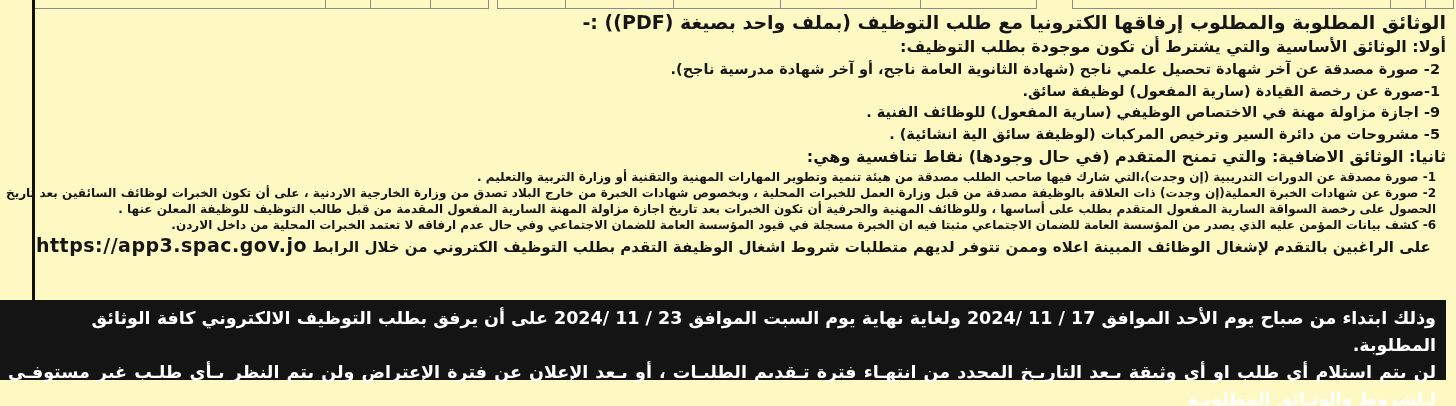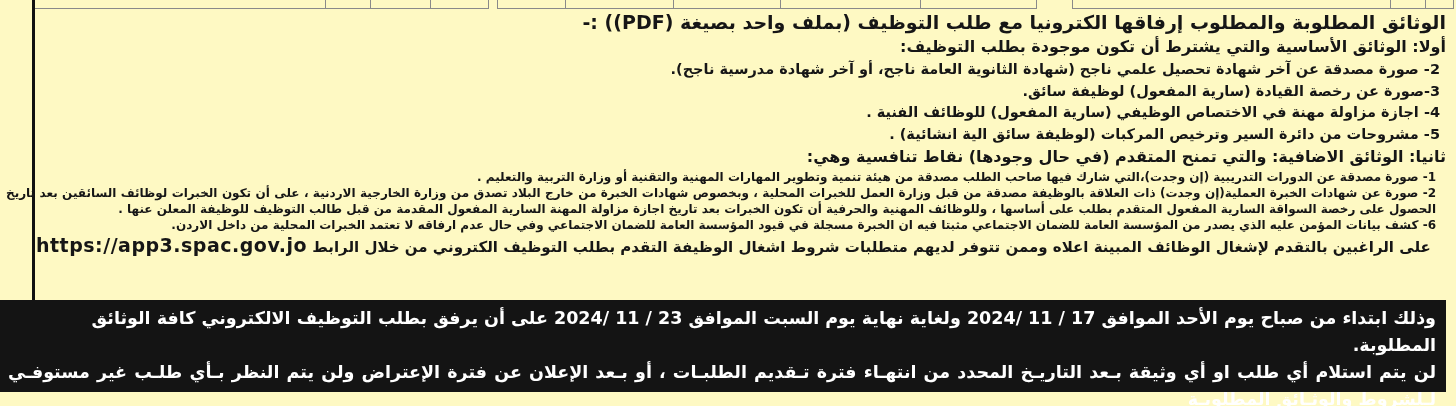--- a/index.html
+++ b/index.html
@@ -16,21 +16,21 @@
     position:absolute;top:9px;right:0;left:0;direction:rtl;text-align:right;
     padding:0 10px 0 6px;
   }
   .doc-title{font-size:19px;font-weight:bold;line-height:26px;}
   .sec-heading{font-size:16px;font-weight:bold;line-height:24px;}
   .item-l1{font-size:14.5px;font-weight:bold;line-height:21.5px;padding-right:6px;}
   .item-l2{font-size:12px;font-weight:bold;line-height:16px;padding-right:10px;text-align:justify;}
   .apply-line{font-size:15px;font-weight:bold;line-height:25px;text-align:left;padding-left:30px;}
   .apply-url{font-weight:bold;font-size:19px;direction:ltr;unicode-bidi:isolate;letter-spacing:0.5px;}
   .notice{
-    position:absolute;left:0;top:300px;width:1446px;height:92px;background:#141414;
+    position:absolute;left:0;top:300px;width:1446px;height:80px;background:#141414;
     color:#ffffff;direction:rtl;text-align:right;padding:5px 10px 0 8px;box-sizing:border-box;
   }
   .notice-line{font-size:17.5px;font-weight:bold;line-height:27px;}
   .notice-line.justify{text-align:justify;}
 </style>
 </head>
 <body>
 
 <div class="page">
 
@@ -49,22 +49,22 @@
     <div class="remnant-tick" style="left:1425px;"></div>
   </div>
 
   <div class="left-border"></div>
 
   <div class="content">
     <div class="doc-title">الوثائق المطلوبة  والمطلوب إرفاقها الكترونيا مع طلب التوظيف (بملف واحد بصيغة (PDF)) :-</div>
 
     <div class="sec-heading">أولا: الوثائق الأساسية والتي يشترط أن تكون موجودة بطلب التوظيف:</div>
     <div class="item-l1">2-  صورة مصدقة عن آخر  شهادة تحصيل علمي ناجح (شهادة الثانوية العامة ناجح، أو آخر شهادة مدرسية ناجح).</div>
-    <div class="item-l1">3-صورة عن رخصة القيادة (سارية المفعول) لوظيفة سائق.</div>
-    <div class="item-l1">4- اجازة مزاولة مهنة في الاختصاص الوظيفي (سارية المفعول) للوظائف الفنية .</div>
+    <div class="item-l1">1-صورة عن رخصة القيادة (سارية المفعول) لوظيفة سائق.</div>
+    <div class="item-l1">9- اجازة مزاولة مهنة في الاختصاص الوظيفي (سارية المفعول) للوظائف الفنية .</div>
     <div class="item-l1">5-  مشروحات من دائرة السير وترخيص المركبات (لوظيفة سائق الية انشائية) .</div>
 
     <div class="sec-heading">ثانيا: الوثائق الاضافية:  والتي تمنح المتقدم (في حال وجودها) نقاط تنافسية وهي:</div>
     <div class="item-l2">1- صورة مصدقة عن الدورات التدريبية (إن وجدت)،التي شارك فيها صاحب الطلب مصدقة من هيئة تنمية وتطوير المهارات المهنية والتقنية أو وزارة التربية والتعليم .</div>
     <div class="item-l2">2- صورة عن شهادات الخبرة العملية(إن وجدت) ذات العلاقة بالوظيفة مصدقة من قبل وزارة العمل للخبرات المحلية ، وبخصوص شهادات الخبرة من خارج البلاد تصدق من وزارة الخارجية الاردنية ، على أن تكون الخبرات لوظائف السائقين بعد تاريخ الحصول على رخصة السواقة السارية المفعول المتقدم بطلب على أساسها ، وللوظائف المهنية والحرفية أن تكون الخبرات بعد تاريخ اجازة مزاولة المهنة السارية المفعول المقدمة  من قبل طالب التوظيف للوظيفة المعلن عنها .</div>
     <div class="item-l2">6-  كشف بيانات المؤمن عليه الذي يصدر من المؤسسة العامة للضمان الاجتماعي مثبتا فيه ان الخبرة مسجلة في قيود المؤسسة العامة للضمان الاجتماعي وفي حال عدم ارفاقه لا تعتمد الخبرات المحلية من داخل الاردن.</div>
 
     <div class="apply-line">
       <span>على الراغبين بالتقدم لإشغال الوظائف المبينة اعلاه وممن تتوفر لديهم متطلبات شروط اشغال الوظيفة التقدم بطلب التوظيف الكتروني من خلال الرابط</span>
       <span class="apply-url">https://app3.spac.gov.jo</span>

